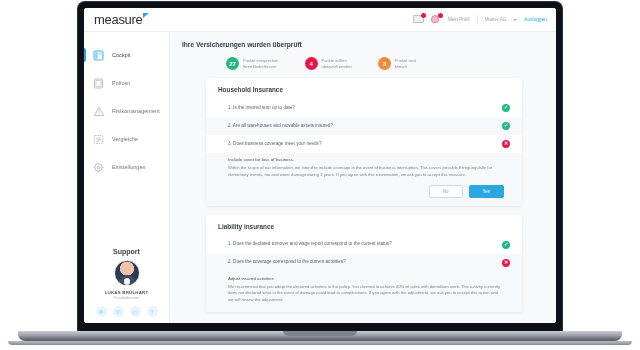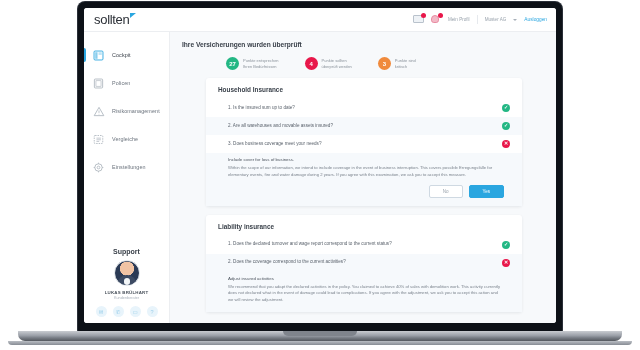--- a/index.html
+++ b/index.html
@@ -175,21 +175,21 @@
 </head>
 <body>
 
 <div id="laptop">
 
   <div id="screen-bezel">
     <div id="screen">
 
       <div id="topbar">
         <div class="logo">
-          <span>sollten</span>
+          <span>measure</span>
           <span class="flag"></span>
         </div>
         <div class="topbar-right">
           <div class="notif">
             <div class="env"></div>
             <div class="dot"></div>
           </div>
           <div class="bellbox">
             <div class="bell"></div>
             <div class="dot" style="position:absolute;right:-2px;top:-2px;width:5px;height:5px;border-radius:50%;background:#e8174a;"></div>

